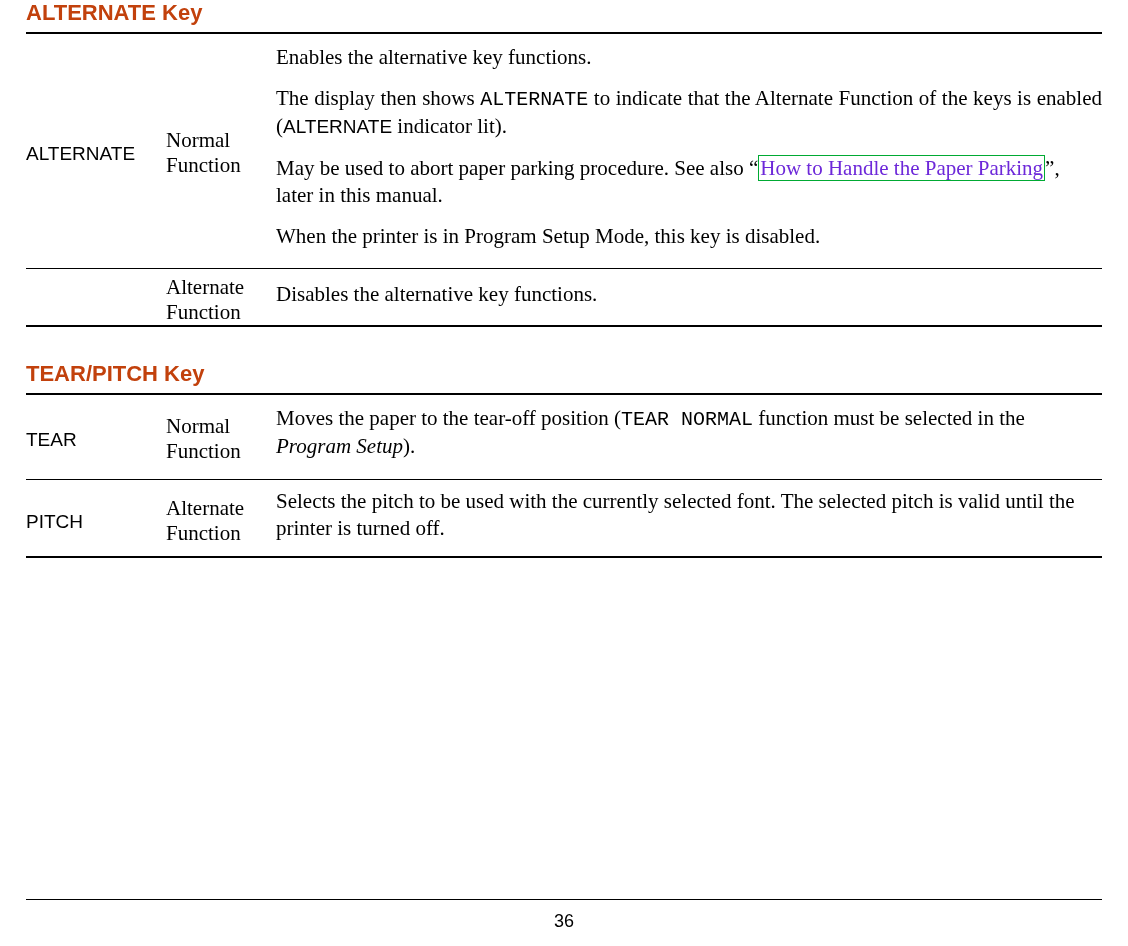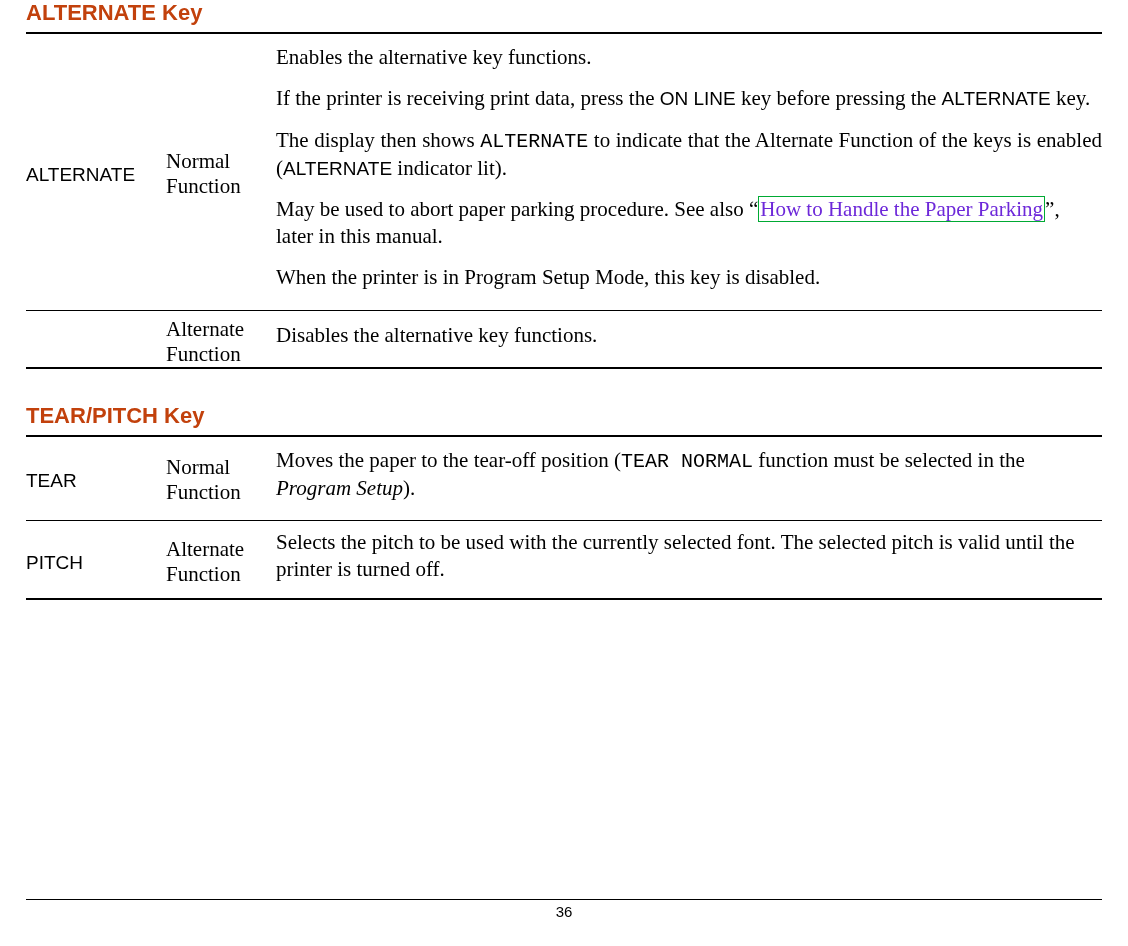--- a/index.html
+++ b/index.html
@@ -83,45 +83,44 @@
   .footer-rule {
     position: absolute;
     left: 26px;
     right: 26px;
     bottom: 38px;
     border: 0;
     border-top: 1px solid #000;
   }
   .page-number {
     position: absolute;
-    bottom: 26px;
+    bottom: 14px;
     left: 0;
     width: 1128px;
     text-align: center;
     font-family: Arial, Helvetica, sans-serif;
-    font-size: 15px;
+    font-size: 18px;
   }
   .spacer {
     height: 28px;
   }
 </style>
 </head>
 <body>
 
 <div class="page">
 
   <h2 class="section-title">ALTERNATE Key</h2>
   <hr class="hr-heavy">
 
   <div class="row">
     <div class="col-key">ALTERNATE</div>
     <div class="col-func">Normal Function</div>
     <div class="col-desc">
         <p><span>Enables the alternative key functions.</span></p>
-        <p><span>If the printer is receiving print data, press the </span><span class="sans-inline">ON LINE</span><span> key before pressing the </span><span class="sans-inline">ALTERNATE</span><span> key.</span></p>
         <p class="just"><span>The display then shows </span><span class="mono-inline">ALTERNATE</span><span>  to indicate that the Alternate Function of the keys is enabled (</span><span class="sans-inline">ALTERNATE</span><span> indicator lit).</span></p>
         <p><span>May be used to abort paper parking procedure. See also “</span><a href="#" class="ref-link">How to Handle the Paper Parking</a><span>”, later in this manual.</span></p>
         <p><span>When the printer is in Program Setup Mode, this key is disabled.</span></p>
       </div>
   </div>
   <hr class="hr-light">
 
   <div class="row">
     <div class="col-key"></div>
     <div class="col-func">Alternate Function</div>

